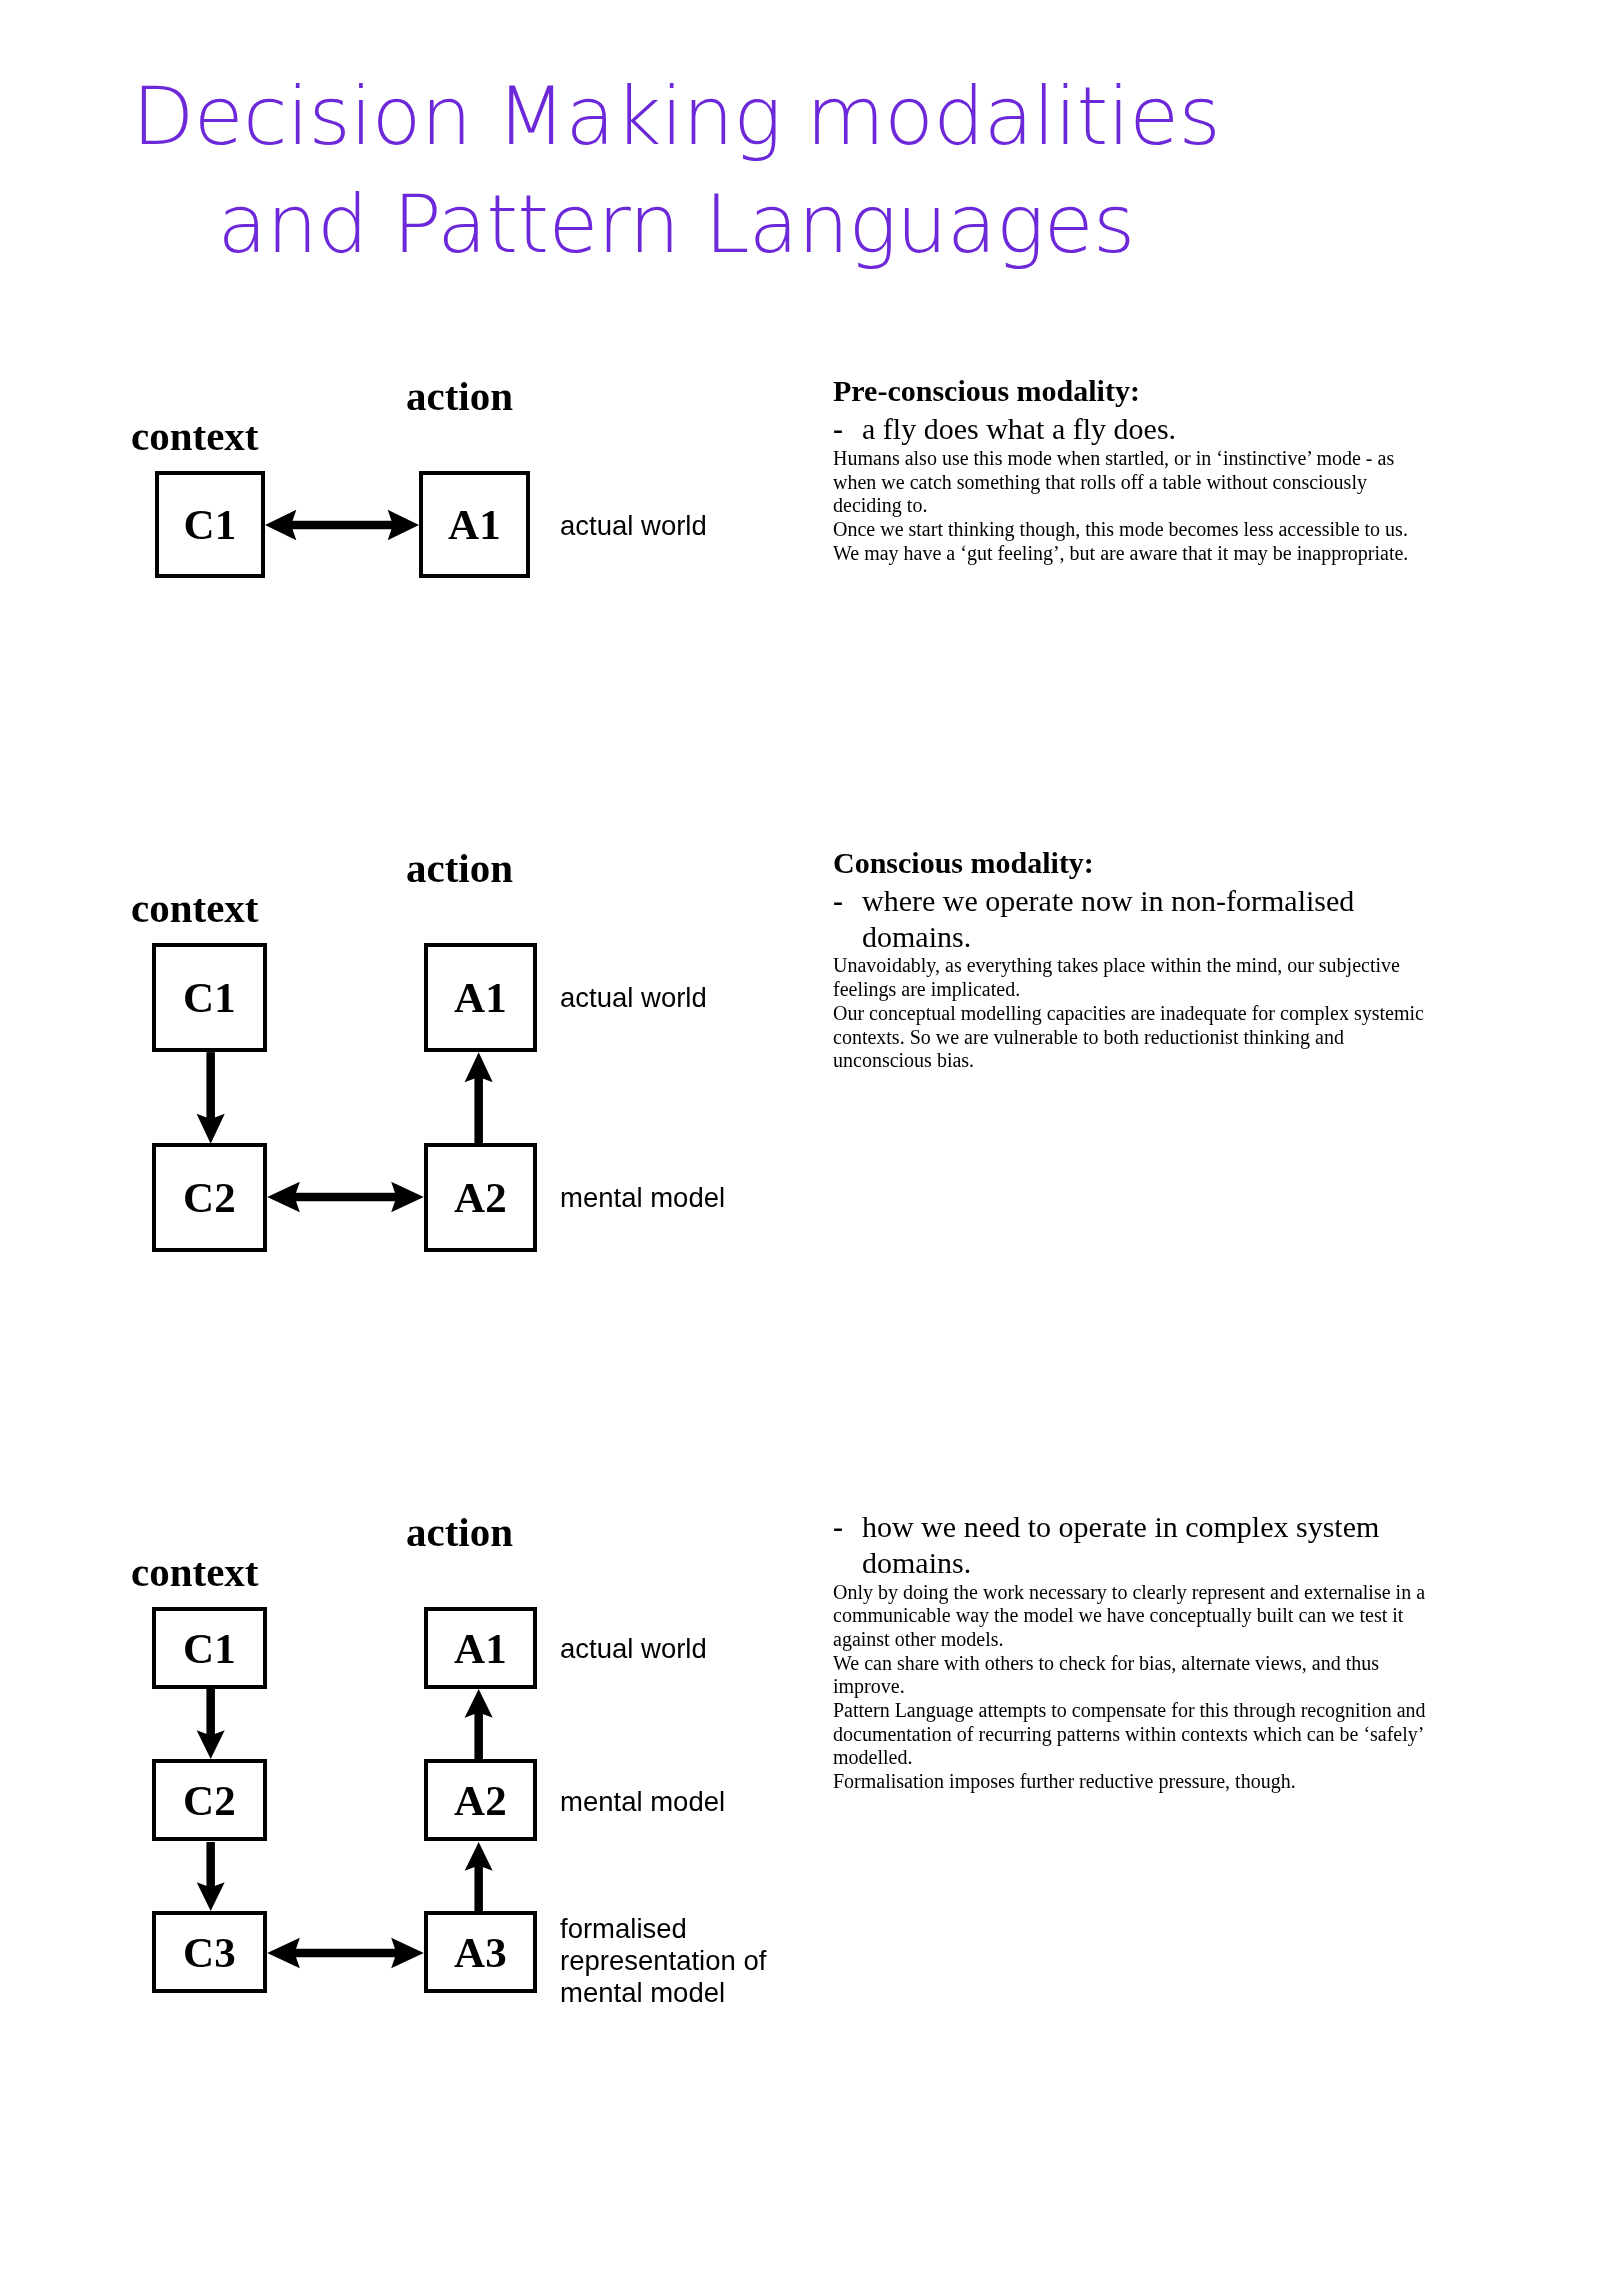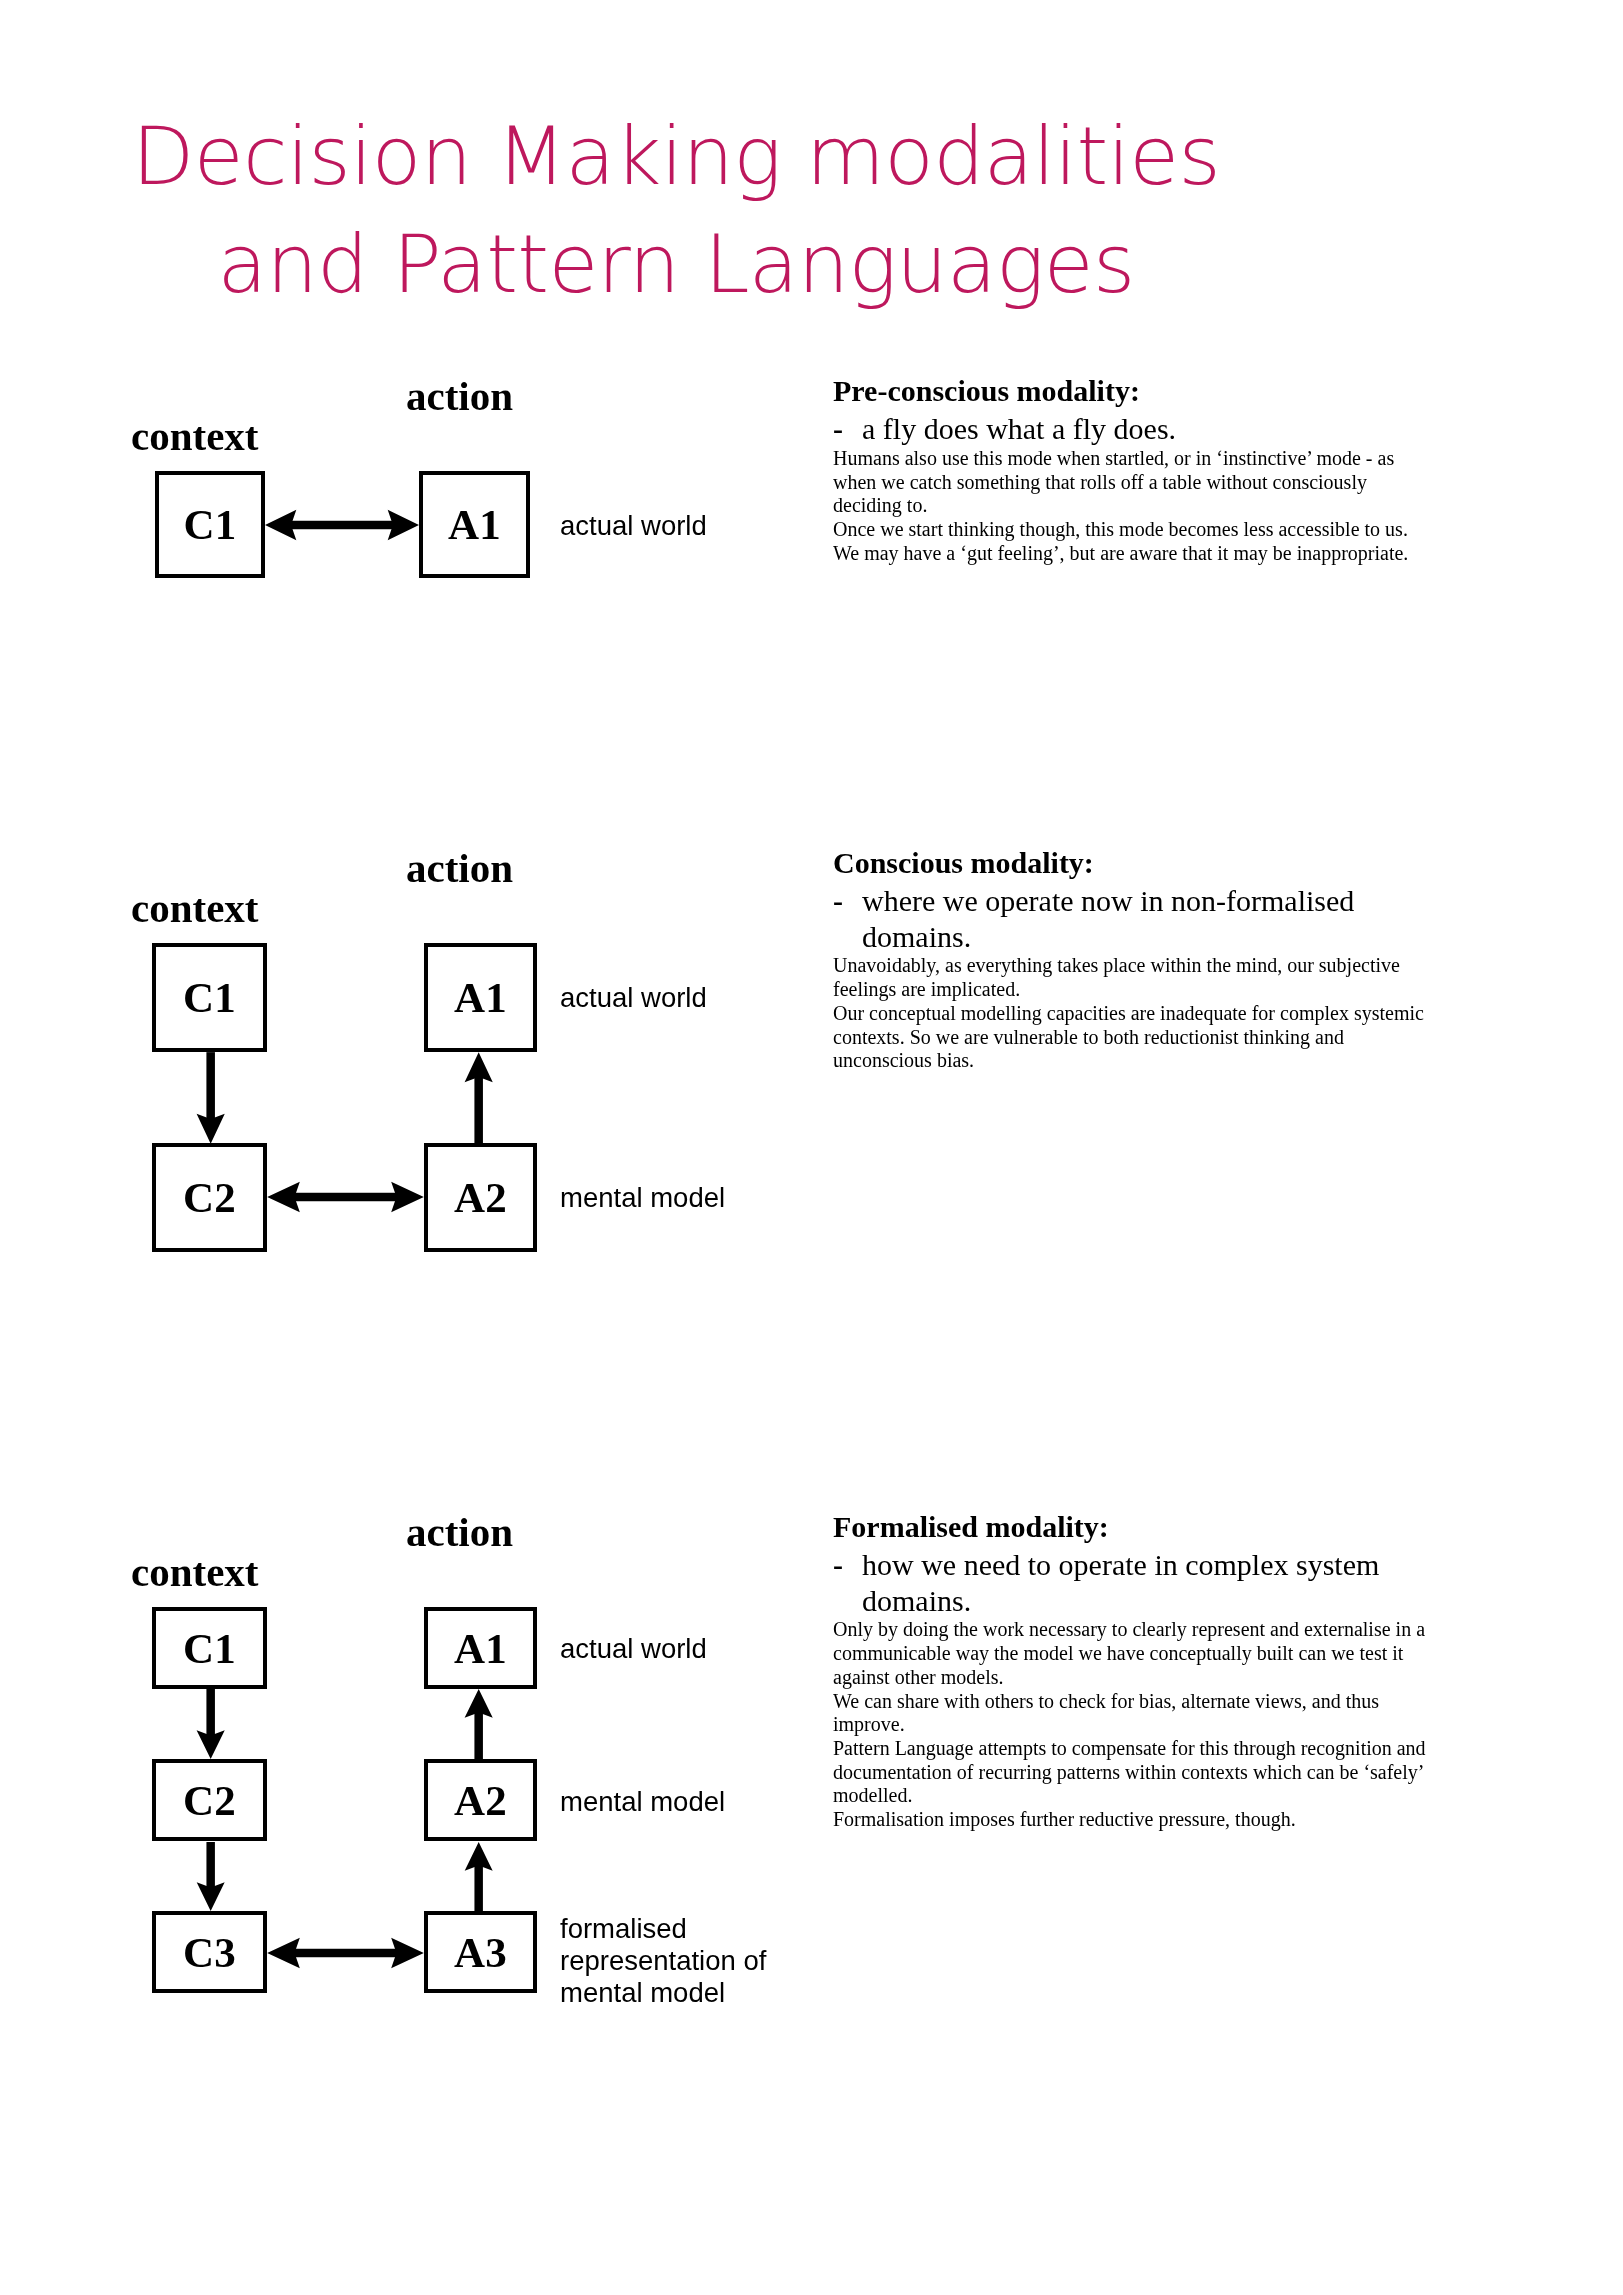--- a/index.html
+++ b/index.html
@@ -21,22 +21,21 @@
     position: absolute;
     left: 0;
     top: 63px;
     width: 1352px;
     text-align: center;
     font-family: "DejaVu Sans", "Liberation Sans", sans-serif;
     font-weight: 300;
     font-size: 81px;
     line-height: 1.33;
     letter-spacing: -0.7px;
-    color: #be185d;
-    margin-top: 40px;
+    color: #6d28d9;
   }
   #title-block .tline { display: block; }
 
   
   .section {
     position: absolute;
     left: 0;
     width: 1623px;
   }
 
@@ -264,21 +263,20 @@
     </svg>
 
     <div class="row-label" style="left:560px; top:121px;">actual world</div>
     <div class="row-label" style="left:560px; top:274px;">mental model</div>
     <div class="row-label" style="left:560px; top:401px;">formalised
 representation of
 mental model</div>
   </div>
 
   <div class="textcol" style="top:-2.6px;">
-    <p class="para-head">Formalised modality:</p>
     <p class="bullet">how we need to operate in complex system domains.</p>
     <p class="para">Only by doing the work necessary to clearly represent and externalise in a communicable way the model we have conceptually built can we test it against other models.</p>
     <p class="para">We can share with others to check for bias, alternate views, and thus improve.</p>
     <p class="para">Pattern Language attempts to compensate for this through recognition and documentation of recurring patterns within contexts which can be ‘safely’ modelled.</p>
     <p class="para">Formalisation imposes further reductive pressure, though.</p>
   </div>
 </div>
 
 
 </body></html>

